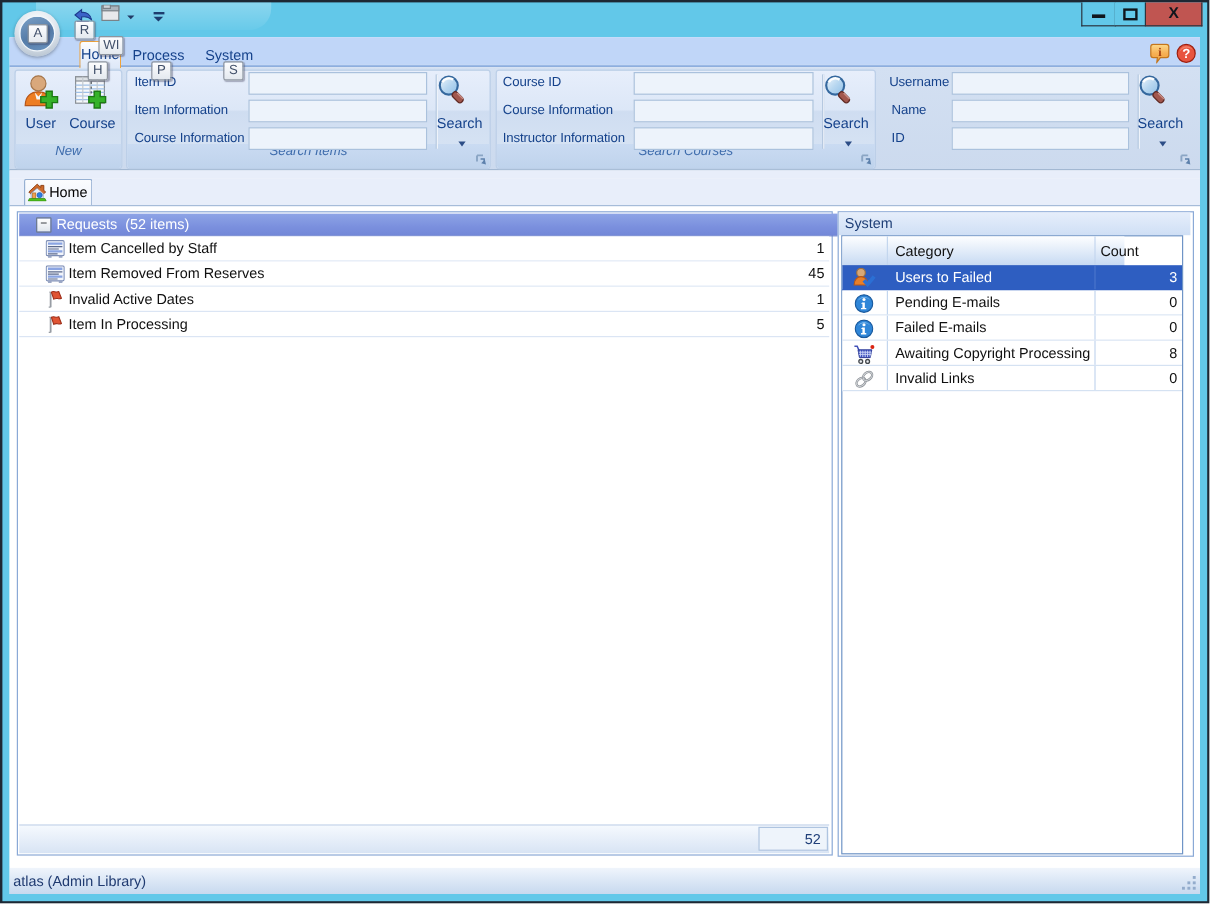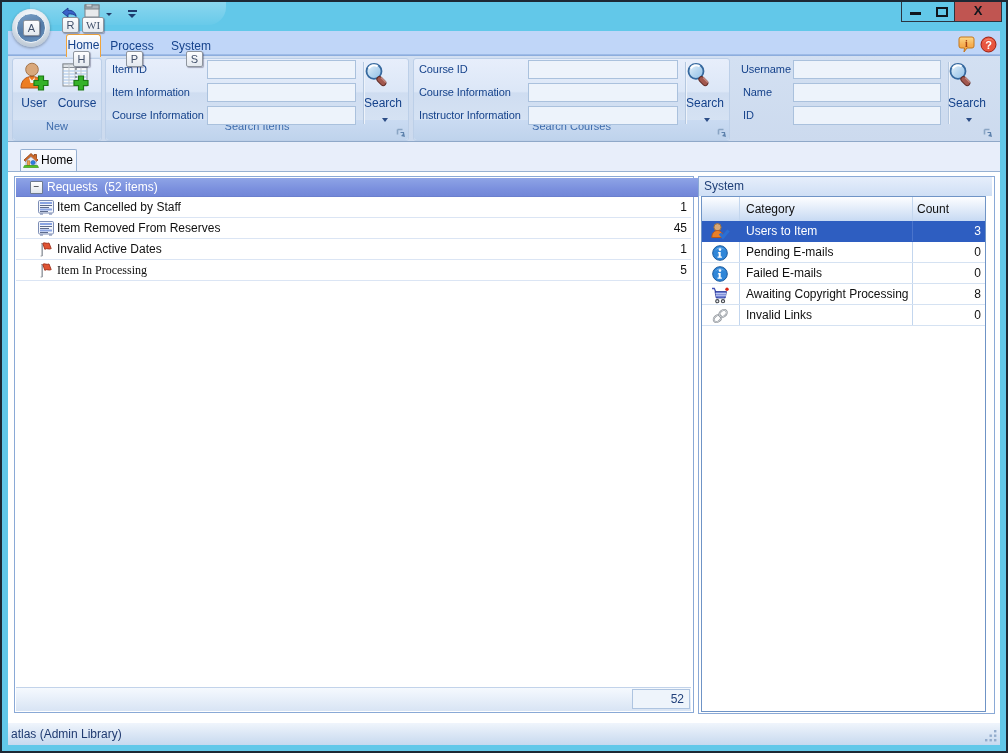--- a/index.html
+++ b/index.html
@@ -29,21 +29,21 @@
 
   
   #tabrow{left:8px;top:31px;width:992px;height:23px;background:#c0d6f8;}
   #tabrowline{left:8px;top:54px;width:992px;height:2px;background:linear-gradient(#a6c2ec,#84a6d8);}
   #ribbon{left:8px;top:56px;width:992px;height:85px;background:linear-gradient(#d3e0f2,#ccdaee);}
   #ribbonline{left:8px;top:141px;width:992px;height:1px;background:#8fa8c8;}
   #substrip{left:8px;top:142px;width:992px;height:7px;background:#e8eefa;}
   .rtab{position:absolute;top:36px;height:20px;font-size:12px;color:#15428b;text-align:center;line-height:20px;}
   #hometab{left:66px;top:34px;width:33px;height:22px;background:linear-gradient(#fdfeff,#e8effb 60%,#dde8f8);border:1px solid #f0a43c;border-bottom:none;border-radius:3px 3px 0 0;color:#15428b;font-size:12px;text-align:center;line-height:21px;}
   .group{position:absolute;top:58px;height:81px;border:1px solid #bccfe8;border-radius:3px;background:linear-gradient(#e7eefb 0%,#dce7f7 40%,#cfddf1 42%,#d5e2f3 75%,#dfeaf9 100%);}
-  .grouplabel{position:absolute;left:0;bottom:0;width:100%;height:20px;background:linear-gradient(#cadbf2,#bfd3ec);border-radius:0 0 3px 3px;font-size:11px;color:#3e6cac;text-align:center;line-height:12px;}
+  .grouplabel{position:absolute;left:0;bottom:0;width:100%;height:20px;background:linear-gradient(#cadbf2,#bfd3ec);border-radius:0 0 3px 3px;font-size:11px;color:#3e6cac;text-align:center;line-height:12px;font-style:italic;}
   .rlabel{position:absolute;font-size:11px;letter-spacing:-0.1px;color:#15428b;height:19px;line-height:19px;}
   .rfield{position:absolute;height:17px;background:#edf3fb;border:1px solid #aac1dd;}
   .vsep{position:absolute;width:1px;background:#b5c8e0;border-right:1px solid #eef3fa;}
   .searchbtn{position:absolute;width:42px;top:62px;height:60px;font-size:12px;color:#15428b;}
   .searchbtn .stext{margin-top:6px;line-height:13px;}
   .searchbtn .caret{margin:8px auto 0;border-left-width:3.5px;border-right-width:3.5px;}
   .caret{width:0;height:0;border-left:4px solid transparent;border-right:4px solid transparent;border-top:4px solid #2c4d86;}
 
   
   #doctabrow{left:8px;top:149px;width:992px;height:22px;background:#e8eefa;border-bottom:1px solid #96b0d2;}
@@ -55,21 +55,21 @@
   #lheader{left:16px;top:178px;width:700px;height:18px;background:linear-gradient(#8ea4e6,#7b90de 60%,#7287d8);border-bottom:1px solid #6a7fce;color:#ffffff;font-size:12px;line-height:18px;}
   .lrow{position:absolute;left:16px;width:675px;height:20px;border-bottom:1px solid #dbe5f4;background:#fff;font-size:12px;color:#101010;line-height:20px;}
   .lcount{position:absolute;right:4px;top:0;font-size:12px;color:#101010;}
   #lfooter{left:16px;top:687px;width:675px;height:23px;background:linear-gradient(#f5f9fe,#d8e4f4);border-top:1px solid #c2d3ea;}
   #lfcell{left:632px;top:689px;width:58px;height:20px;background:#eef4fb;border:1px solid #aec4e0;font-size:12px;color:#21407a;text-align:right;line-height:19px;padding-right:5px;box-sizing:border-box;}
 
   
   #spanel{left:698px;top:176px;width:295px;height:536px;border:1px solid #8aa9d6;background:#fff;}
   #sheader{left:699px;top:177px;width:293px;height:19px;background:linear-gradient(#e6eefb,#cfdff5);font-size:12px;color:#1f3f77;line-height:19px;padding-left:5px;box-sizing:border-box;}
   #stable{left:701px;top:196px;width:283px;height:514px;border:1px solid #6f94c6;background:#fff;}
-  #sthead{left:702px;top:197px;width:283px;height:24px;background:linear-gradient(#fdfeff,#c7daf3);border-bottom:1px solid #96afd3;font-size:12px;color:#101010;}
+  #sthead{left:702px;top:197px;width:235px;height:24px;background:linear-gradient(#fdfeff,#c7daf3);border-bottom:1px solid #96afd3;font-size:12px;color:#101010;}
   .srow{position:absolute;left:702px;width:283px;height:20px;border-bottom:1px solid #d5e2f2;font-size:12px;color:#101010;line-height:20px;background:#fff;}
   .scount{position:absolute;right:4px;top:0;}
   .colsep{position:absolute;top:0;width:1px;height:100%;background:#c3d6ee;}
 
   
   #statusbar{left:8px;top:722px;width:992px;height:23px;background:linear-gradient(#f0f5fc,#dde8f6 45%,#c7d9ef);border-top:1px solid #fff;font-size:12px;color:#1f3a70;line-height:22px;padding-left:3px;box-sizing:border-box;}
 </style>
 </head>
 <body>
 <div id="page">
@@ -103,21 +103,21 @@
   <svg class="abs" style="left:61px;top:6px;" width="18" height="13" viewBox="0 0 18 13">
     <path d="M1.5 6.5 L7 2 L7 4.4 C11 3.8 14.5 6.2 15.2 10.4 C13 8 10 7.6 7 8.1 L7 11 Z" fill="#3a62c8" stroke="#1c3a8c" stroke-width="0.9"></path>
       <rect x="3" y="11.5" width="10" height="1.6" fill="#1c3a8c"></rect>
   </svg>
   <div class="keytip" style="left:62px;top:17px;">R</div>
   <svg class="abs" style="left:84px;top:4px;" width="17" height="15" viewBox="0 0 17 15">
     <rect x="1" y="1" width="14" height="12" fill="#e8eaec" stroke="#7a8288"></rect>
     <rect x="1" y="1" width="14" height="4" fill="#aab4bc" stroke="#7a8288"></rect>
     <rect x="2" y="0" width="6" height="3" fill="#cdd4d9" stroke="#7a8288"></rect>
   </svg>
-  <div class="keytip" style="left:82px;top:17px;font-family:Liberation Serif, serif;">WI</div>
+  <div class="keytip" style="left:82px;top:30px;">WI</div>
   <div class="abs caret" style="left:106px;top:13px;border-left-width:3.5px;border-right-width:3.5px;border-top-width:3.5px;border-top-color:#223a66;"></div>
   <div class="abs" style="left:128px;top:10px;width:9px;height:2px;background:#1d3c6e;"></div>
   <div class="abs caret" style="left:128px;top:14px;border-left-width:4.5px;border-right-width:4.5px;border-top-color:#1d3c6e;"></div>
 
   <div class="keytip" style="left:73px;top:51px;">H</div>
   <div class="keytip" style="left:126px;top:51px;">P</div>
   <div class="keytip" style="left:186px;top:51px;">S</div>
 
   <svg class="abs" style="left:958px;top:36px;" width="17" height="17" viewBox="0 0 17 17">
     <defs>
@@ -261,21 +261,21 @@
 
   <div id="mainarea" class="abs"></div>
 
   <div id="lpanel" class="abs"></div>
   <div id="lheader" class="abs"><span style="margin-left:31px;">Requests&nbsp; (52 items)</span></div>
   <div class="abs" style="left:30px;top:181px;width:11px;height:11px;background:linear-gradient(#ffffff,#dfe5ec);border:1px solid #6e7b90;border-radius:1px;font-size:10px;line-height:10px;text-align:center;color:#1b1f26;">−</div>
 
   <div class="lrow" style="top:197px;"><span class="ltext" style="margin-left:41px;">Item Cancelled by Staff</span><span class="lcount">1</span></div>
   <div class="lrow" style="top:218px;"><span class="ltext" style="margin-left:41px;">Item Removed From Reserves</span><span class="lcount">45</span></div>
   <div class="lrow" style="top:239px;"><span class="ltext" style="margin-left:41px;">Invalid Active Dates</span><span class="lcount">1</span></div>
-  <div class="lrow" style="top:260px;"><span class="ltext" style="margin-left:41px;font-family:Liberation Serif, serif;">Item In Processing</span><span class="lcount">5</span></div>
+  <div class="lrow" style="top:260px;"><span class="ltext" style="margin-left:41px;">Item In Processing</span><span class="lcount">5</span></div>
 
   <svg class="abs ic-list" style="left:38px;top:200px;" width="16" height="15" viewBox="0 0 16 15">
       <rect x="0.5" y="0.5" width="15" height="12.5" rx="1.2" fill="#f2f5fb" stroke="#7c8db5"></rect>
       <path d="M2 3 h12" stroke="#8aa4e2" stroke-width="2"></path>
       <path d="M2 5.5 h12" stroke="#5c6a8c" stroke-width="1"></path>
       <path d="M2 7.5 h9" stroke="#5c6a8c" stroke-width="1"></path>
       <path d="M2 9.5 h12" stroke="#8aa4e2" stroke-width="2"></path>
       <path d="M2 11.5 h8" stroke="#5c6a8c" stroke-width="1"></path>
       <rect x="2" y="13" width="3" height="1.8" fill="#9aa6c4"></rect>
       <rect x="11" y="13" width="3" height="1.8" fill="#9aa6c4"></rect>
@@ -308,21 +308,21 @@
   <div id="sheader" class="abs">System</div>
   <div id="stable" class="abs"></div>
   <div id="sthead" class="abs">
     <div class="colsep" style="left:37px;"></div>
     <div class="colsep" style="left:210px;"></div>
     <span style="position:absolute;left:44px;top:5px;">Category</span>
     <span style="position:absolute;left:215px;top:5px;">Count</span>
   </div>
   <div class="srow" style="top:221px;background:#2e5ec1;color:#fff;border-bottom-color:#2e5ec1;">
     <div class="colsep" style="left:210px;background:#4a74cc;"></div>
-    <span style="margin-left:44px;">Users to Item</span><span class="scount">3</span>
+    <span style="margin-left:44px;">Users to Failed</span><span class="scount">3</span>
   </div>
   <div class="srow" style="top:242px;">
     <div class="colsep" style="left:37px;"></div><div class="colsep" style="left:210px;"></div>
     <span style="margin-left:44px;">Pending E-mails</span><span class="scount">0</span>
   </div>
   <div class="srow" style="top:263px;">
     <div class="colsep" style="left:37px;"></div><div class="colsep" style="left:210px;"></div>
     <span style="margin-left:44px;">Failed E-mails</span><span class="scount">0</span>
   </div>
   <div class="srow" style="top:284px;">

